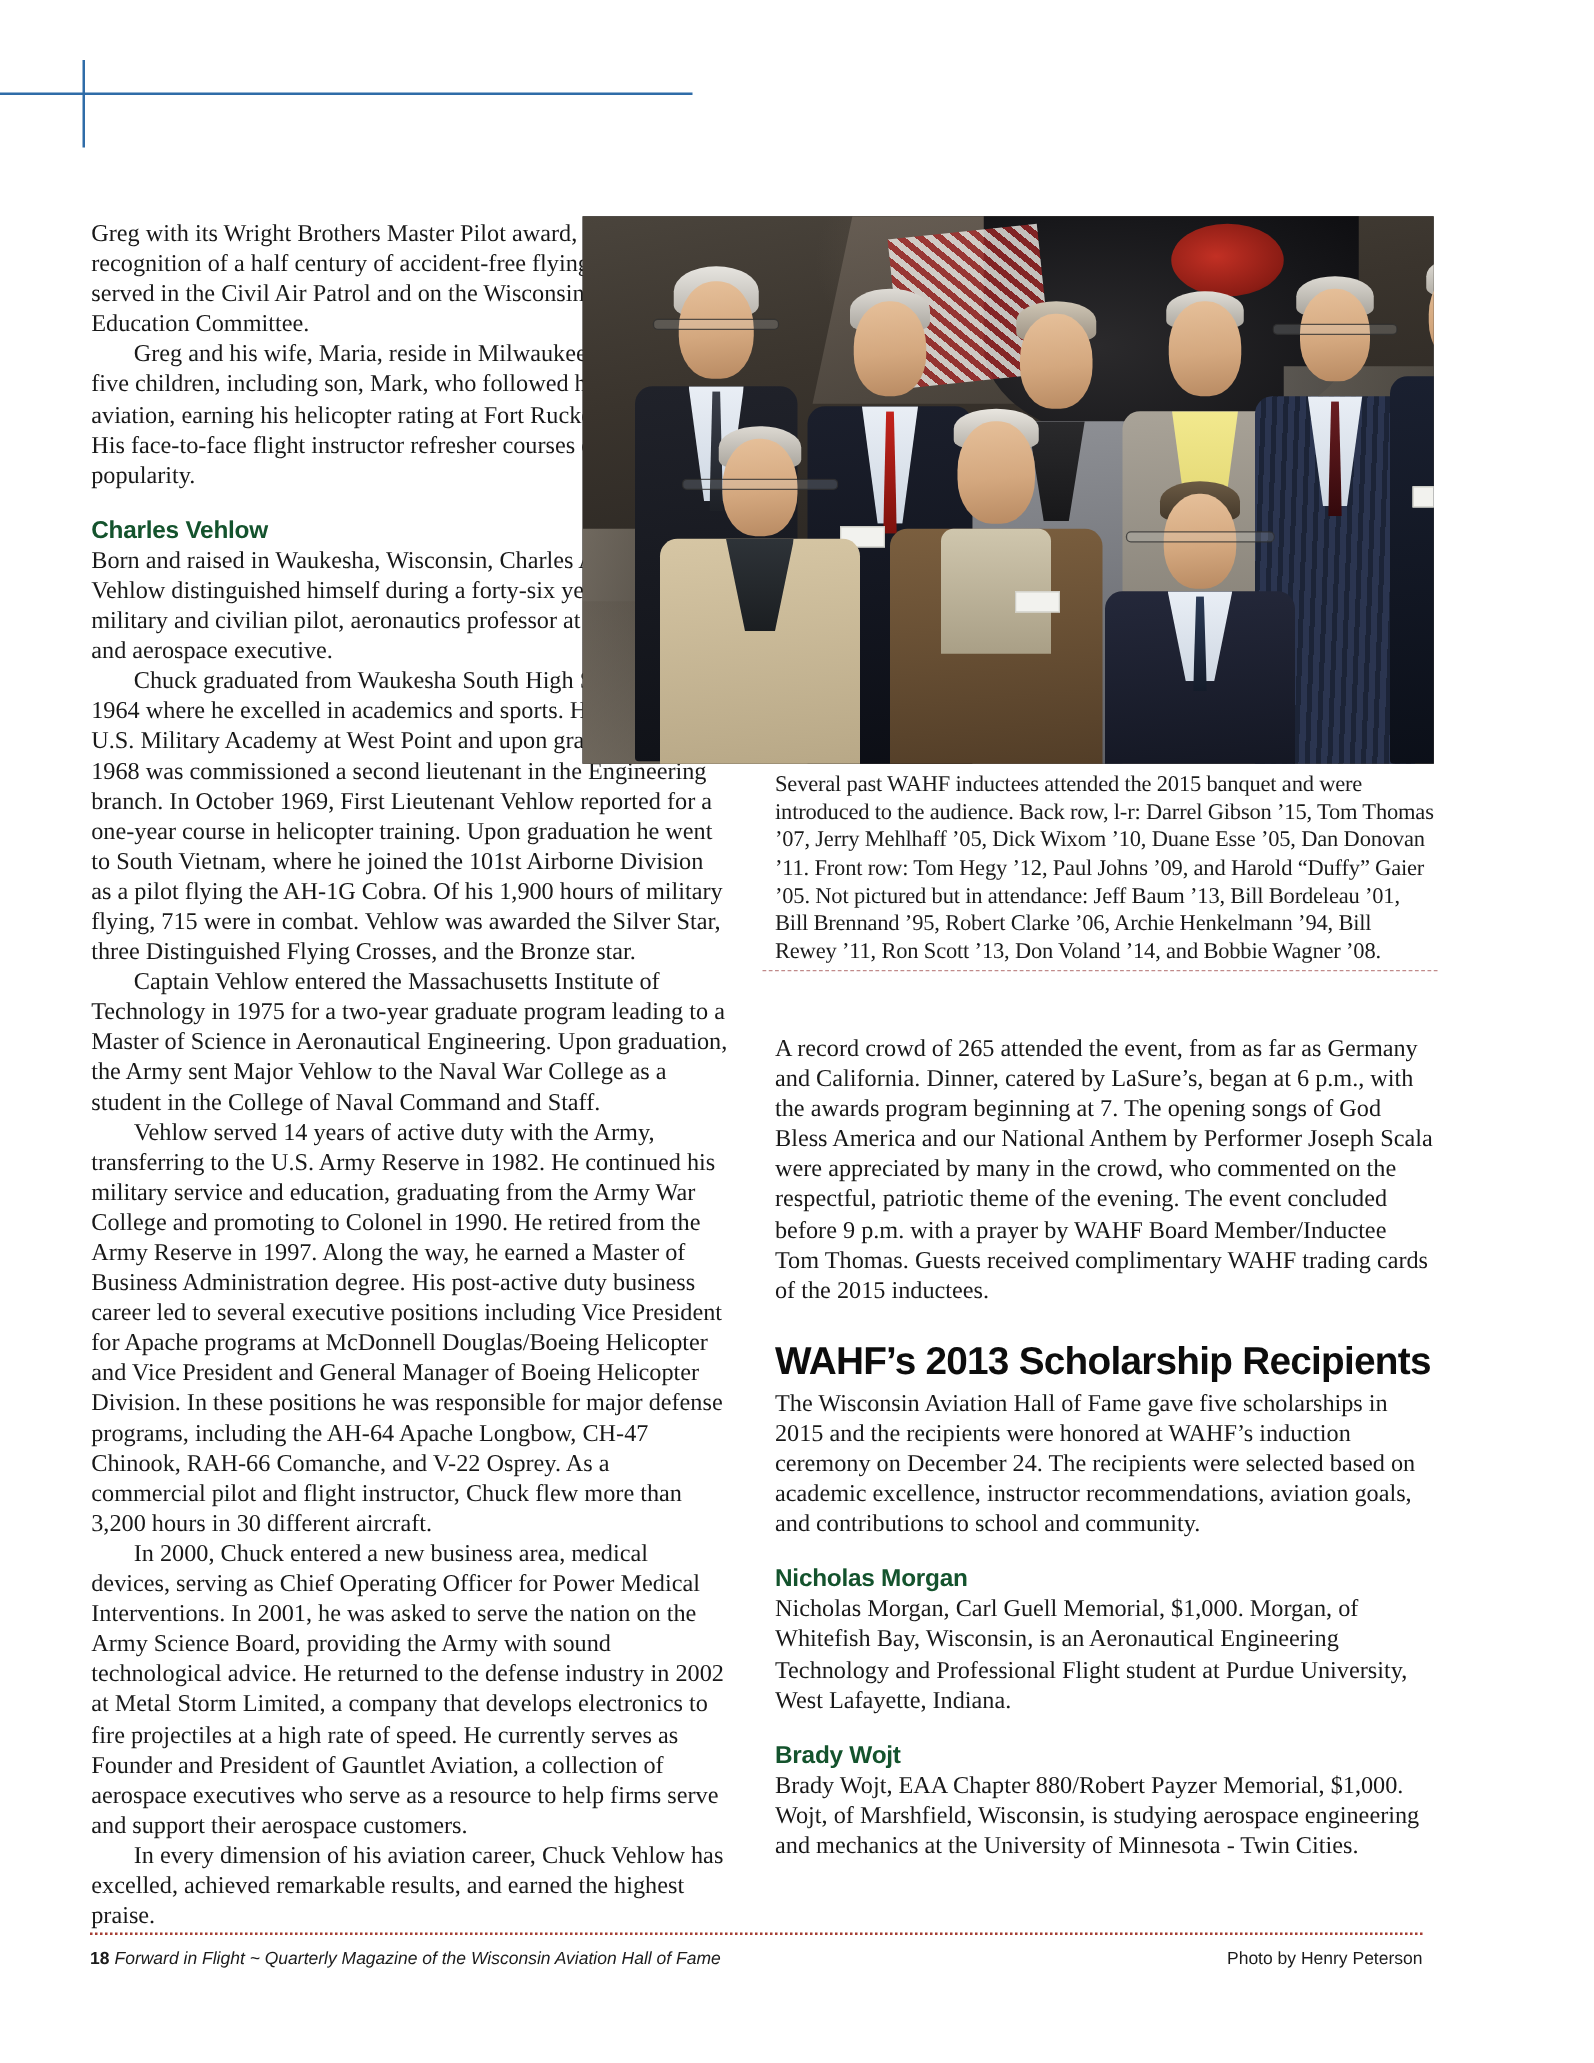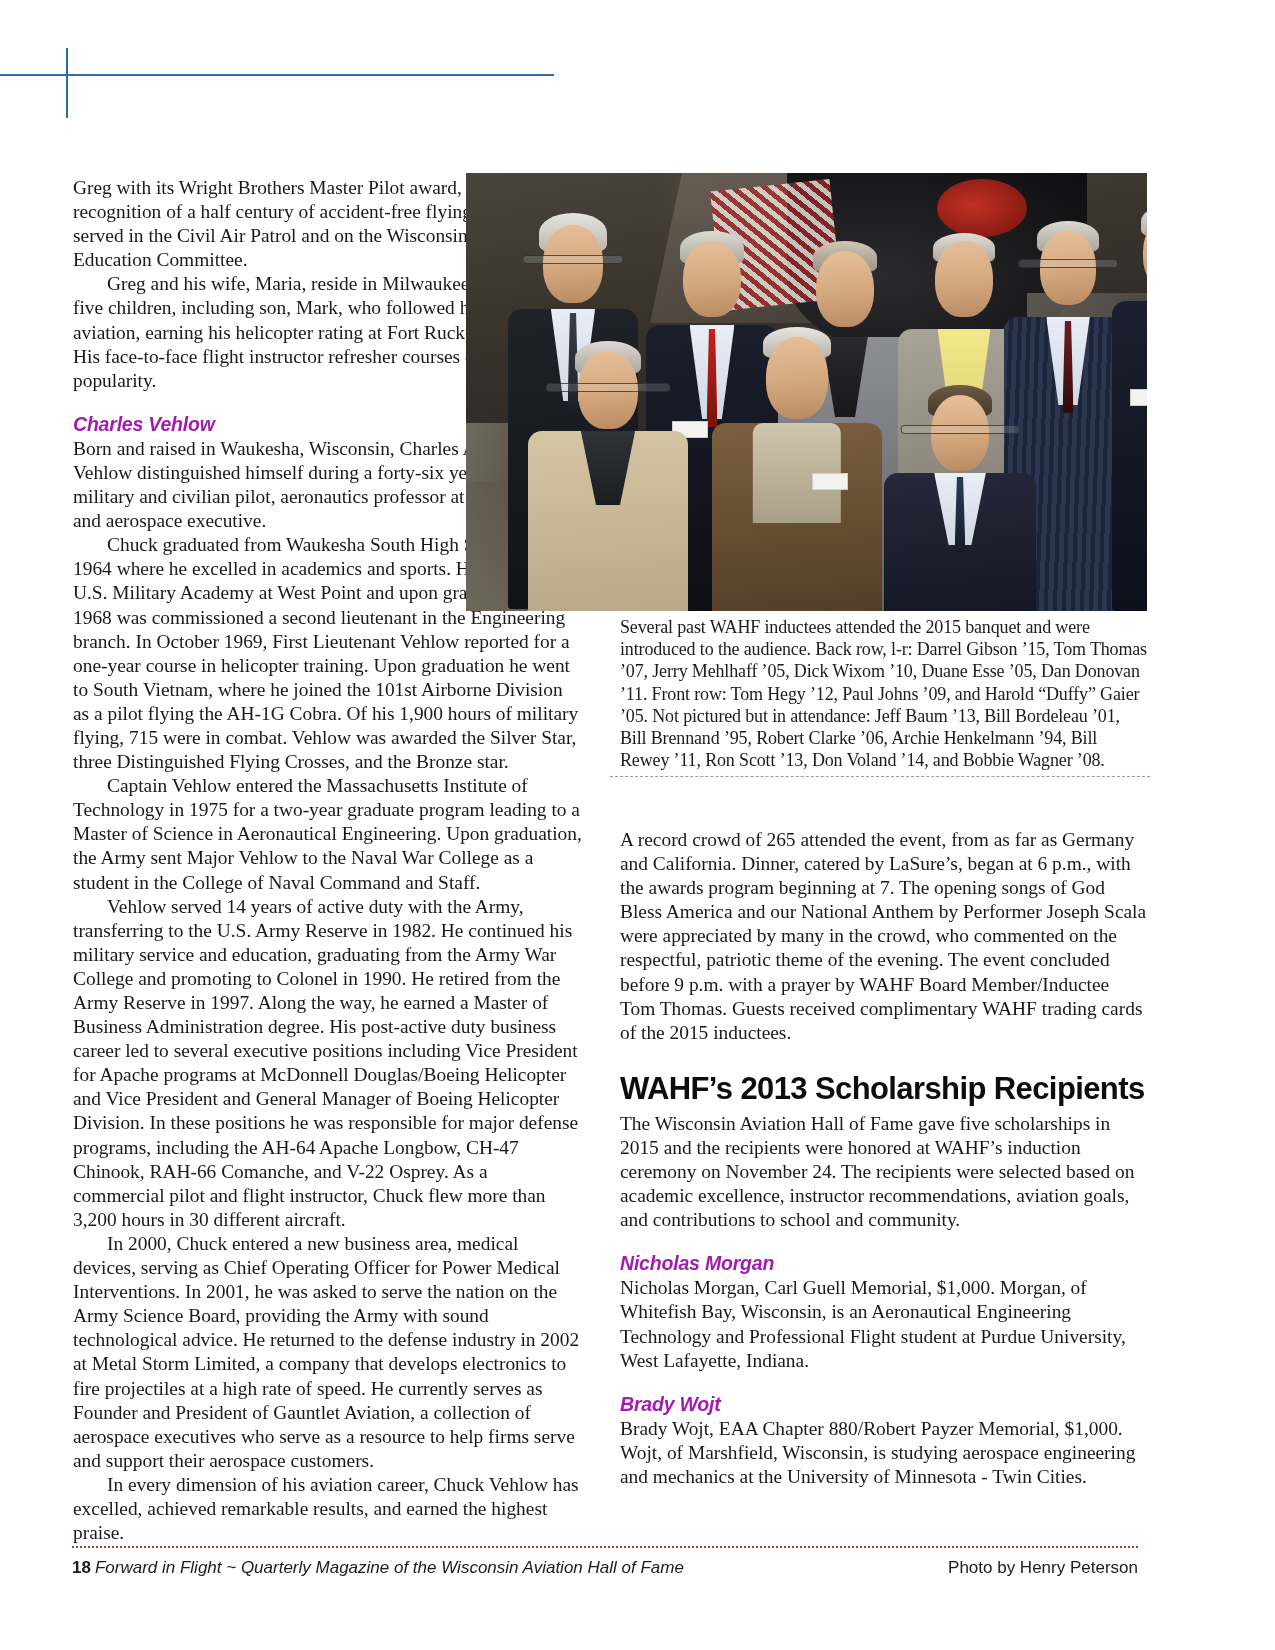--- a/index.html
+++ b/index.html
@@ -67,23 +67,22 @@
   p.body.indent { text-indent: 34px; }
 
   h3.sub {
     margin: 0;
     padding-top: 20px;
     padding-bottom: 1px;
     font-family: "Liberation Sans", sans-serif;
     font-weight: bold;
     font-size: 19.5px;
     line-height: 23px;
-    color: #a21caf;
+    color: #14532d;
     letter-spacing: -0.2px;
-    font-style: italic;
   }
 
   h2.section {
     margin: 0;
     padding-top: 26px;
     padding-bottom: 5px;
     font-family: "Liberation Sans", sans-serif;
     font-weight: bold;
     font-size: 31px;
     line-height: 36px;
@@ -231,21 +230,21 @@
     border-top: 2px dotted #a63d33;
   }
   .footer {
     position: absolute;
     left: 72px; top: 1558px;
     width: 1066px;
     display: flex;
     align-items: baseline;
     justify-content: space-between;
     font-family: "Liberation Sans", sans-serif;
-    font-size: 17px;
+    font-size: 14px;
     color: #1b1b1b;
   }
   .footer-left { white-space: nowrap; }
   .pg-num { font-weight: bold; font-style: normal; }
   .mag-info { font-style: italic; margin-left: 4px; }
   .photo-credit { white-space: nowrap; }
 </style>
 </head>
 <body>
 
@@ -355,21 +354,21 @@
 </div>
 
 <div class="caption">Several past WAHF inductees attended the 2015 banquet and were introduced to the audience. Back row, l-r: Darrel Gibson ’15, Tom Thomas ’07, Jerry Mehlhaff ’05, Dick Wixom ’10, Duane Esse ’05, Dan Donovan ’11. Front row: Tom Hegy ’12, Paul Johns ’09, and Harold “Duffy” Gaier ’05. Not pictured but in attendance: Jeff Baum ’13, Bill Bordeleau ’01, Bill Brennand ’95, Robert Clarke ’06, Archie Henkelmann ’94, Bill Rewey ’11, Ron Scott ’13, Don Voland ’14, and Bobbie Wagner ’08.</div>
 <div class="cap-rule"></div>
 
 <div class="col-right">
   <p class="body">A record crowd of 265 attended the event, from as far as Germany and California. Dinner, catered by LaSure’s, began at 6 p.m., with the awards program beginning at 7. The opening songs of God Bless America and our National Anthem by Performer Joseph Scala were appreciated by many in the crowd, who commented on the respectful, patriotic theme of the evening. The event concluded before 9 p.m. with a prayer by WAHF Board Member/Inductee Tom Thomas. Guests received complimentary WAHF trading cards of the 2015 inductees.</p>
 
   <h2 class="section">WAHF’s 2013 Scholarship Recipients</h2>
 
-  <p class="body">The Wisconsin Aviation Hall of Fame gave five scholarships in 2015 and the recipients were honored at WAHF’s induction ceremony on November 24. The recipients were selected based on academic excellence, instructor recommendations, aviation goals, and contributions to school and community.</p>
+  <p class="body">The Wisconsin Aviation Hall of Fame gave five scholarships in 2015 and the recipients were honored at WAHF’s induction ceremony on December 24. The recipients were selected based on academic excellence, instructor recommendations, aviation goals, and contributions to school and community.</p>
 
   <h3 class="sub">Nicholas Morgan</h3>
   <p class="body">Nicholas Morgan, Carl Guell Memorial, $1,000. Morgan, of Whitefish Bay, Wisconsin, is an Aeronautical Engineering Technology and Professional Flight student at Purdue University, West Lafayette, Indiana.</p>
 
   <h3 class="sub">Brady Wojt</h3>
   <p class="body">Brady Wojt, EAA Chapter 880/Robert Payzer Memorial, $1,000. Wojt, of Marshfield, Wisconsin, is studying aerospace engineering and mechanics at the University of Minnesota - Twin Cities.</p>
 </div>
 
 <div class="footer-rule"></div>
 <div class="footer">

